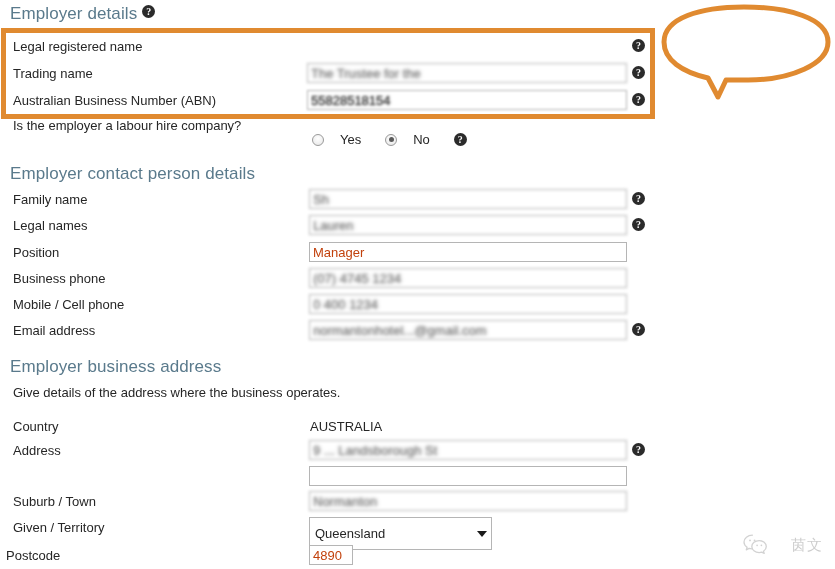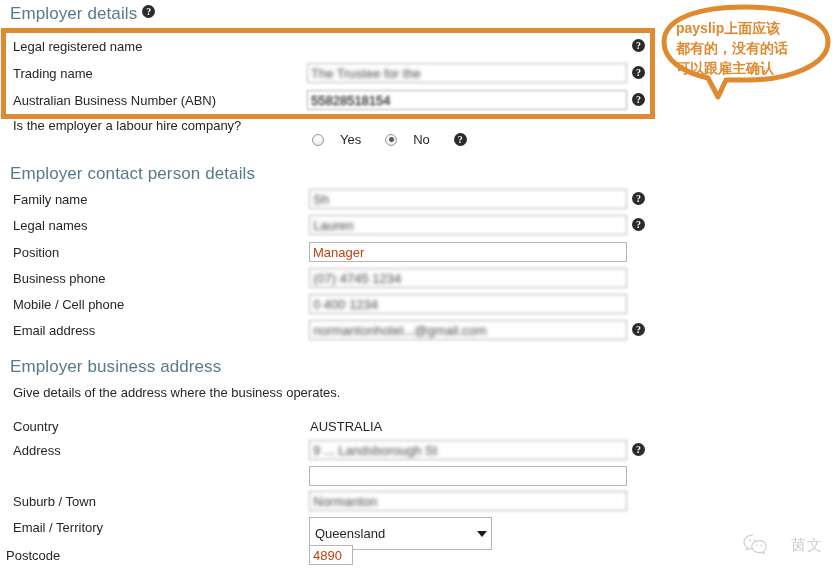--- a/index.html
+++ b/index.html
@@ -269,45 +269,40 @@
 
   <div class="row-label" style="left:13px; top:443px;">Address</div>
   <input class="text-input blurred-strong" style="left: 309px; top: 440px; width: 318px;" value="9 ... Landsborough St">
   <span class="help-icon abs" style="left:632px; top:443px;">?</span>
 
   <input class="text-input" style="left: 309px; top: 466px; width: 318px;" value="">
 
   <div class="row-label" style="left:13px; top:494px;">Suburb / Town</div>
   <input class="text-input blurred-strong" style="left: 309px; top: 491px; width: 318px;" value="Normanton">
 
-  <div class="row-label" style="left:13px; top:520px;">Email / Territory</div>
+  <div class="row-label" style="left:13px; top:520px;">Given / Territory</div>
   <div class="select-wrap" style="left:309px; top:517px; width:183px;">
     <span class="sel-text">Queensland</span>
     <span class="caret"></span>
   </div>
 
   <div class="row-label" style="left:6px; top:548px;">Postcode</div>
   <input class="text-input" style="left: 309px; top: 545px; width: 44px;" value="4890">
 
   <div class="speech-bubble">
     <svg width="178" height="110" viewBox="0 0 178 110">
       <path d="M88 5
                C132 5 172 16 172 40
                C172 62 135 78 92 78
                L70 78
                L62 95
                L52 76
                C26 70 8 58 8 40
                C8 16 44 5 88 5 Z" fill="none" stroke="#e08a30" stroke-width="5" stroke-linejoin="round" stroke-linecap="round"></path>
     </svg>
-    <div class="bubble-text">
-      <div>payslip上面应该</div>
-      <div>都有的，没有的话</div>
-      <div>可以跟雇主确认</div>
-    </div>
   </div>
 
   <div class="watermark">
     <svg class="wechat-icon" width="26" height="22" viewBox="0 0 26 22">
       <path d="M9.4 1.2C4.7 1.2 1 4.3 1 8.1c0 2.1 1.2 4 3.1 5.3l-0.8 2.4 2.8-1.4c0.9 0.3 1.9 0.4 2.9 0.4h0.5" fill="none" stroke="#6d6d6d" stroke-width="1.3" stroke-linecap="round" stroke-linejoin="round"></path>
       <circle cx="7" cy="6.4" r="0.95" fill="#6d6d6d"></circle>
       <circle cx="11.6" cy="6.4" r="0.95" fill="#6d6d6d"></circle>
       <path d="M16.2 6.6c-4.1 0-7.4 2.7-7.4 6s3.3 6 7.4 6c0.9 0 1.7-0.1 2.5-0.4l2.5 1.2-0.7-2.1c1.7-1.1 2.8-2.8 2.8-4.7 0-3.3-3.3-6-7.1-6z" fill="none" stroke="#6d6d6d" stroke-width="1.3" stroke-linecap="round" stroke-linejoin="round"></path>
       <circle cx="14.1" cy="11.3" r="0.85" fill="#6d6d6d"></circle>
       <circle cx="18.4" cy="11.3" r="0.85" fill="#6d6d6d"></circle>

